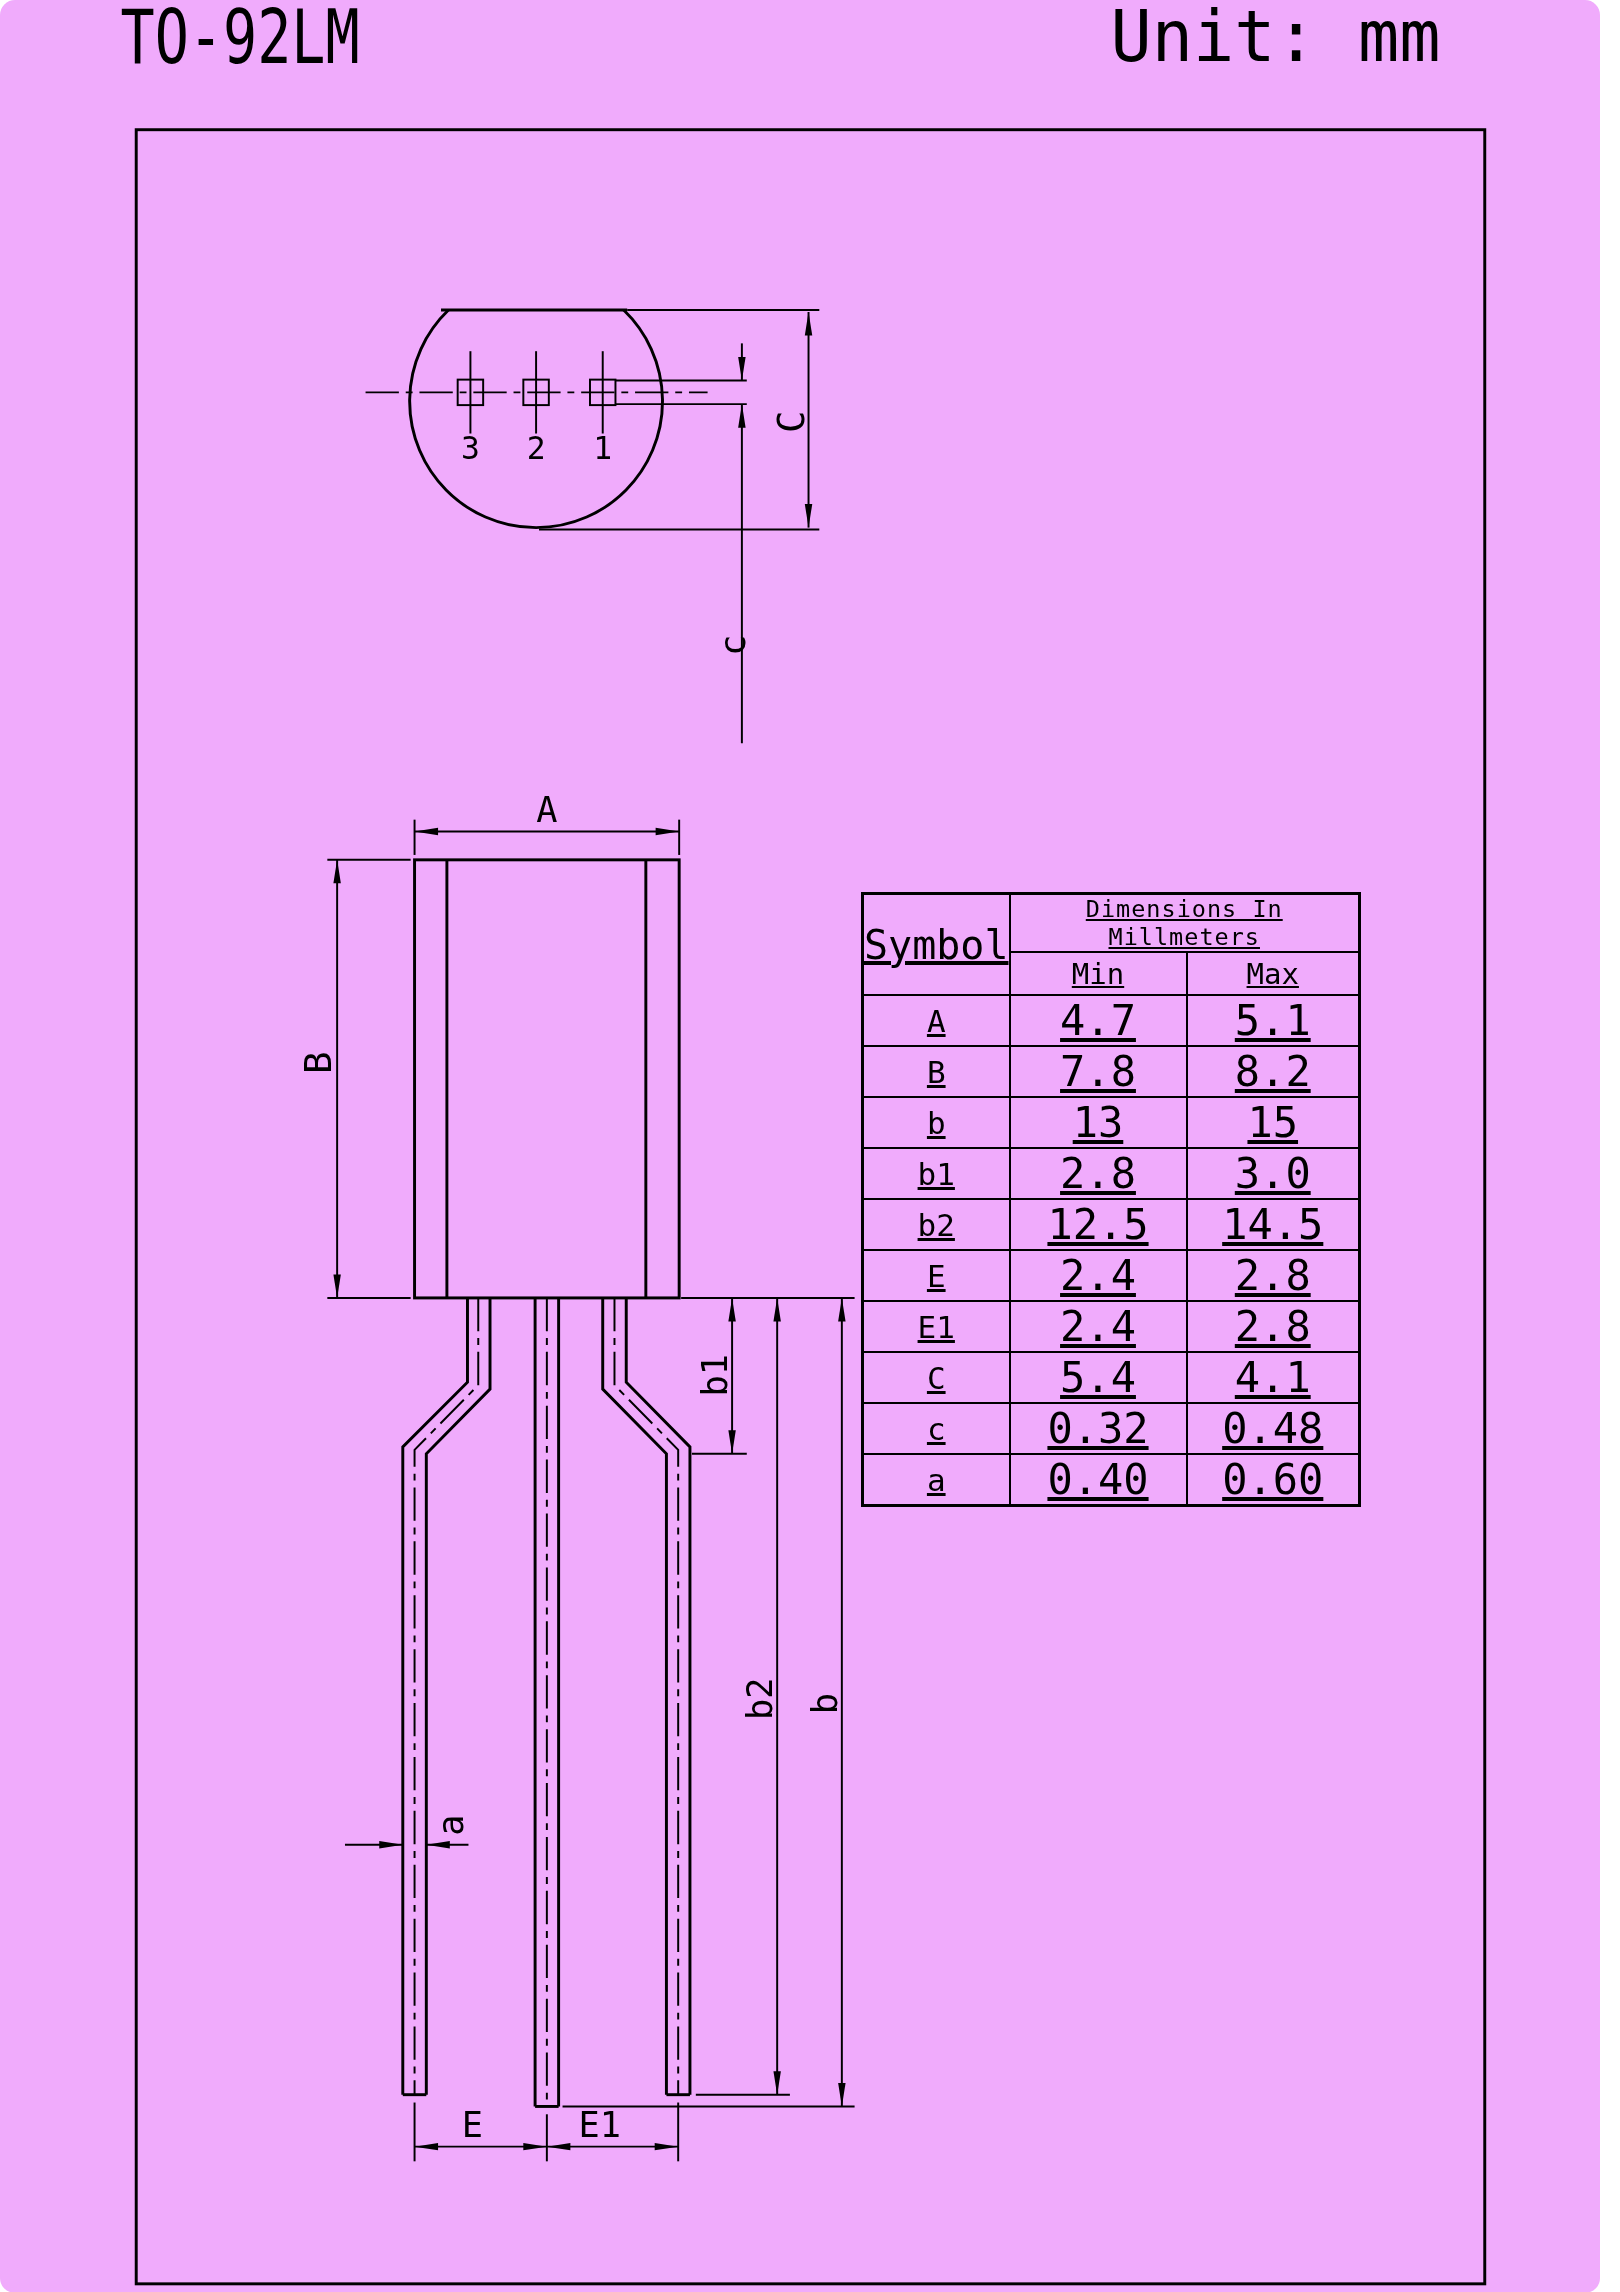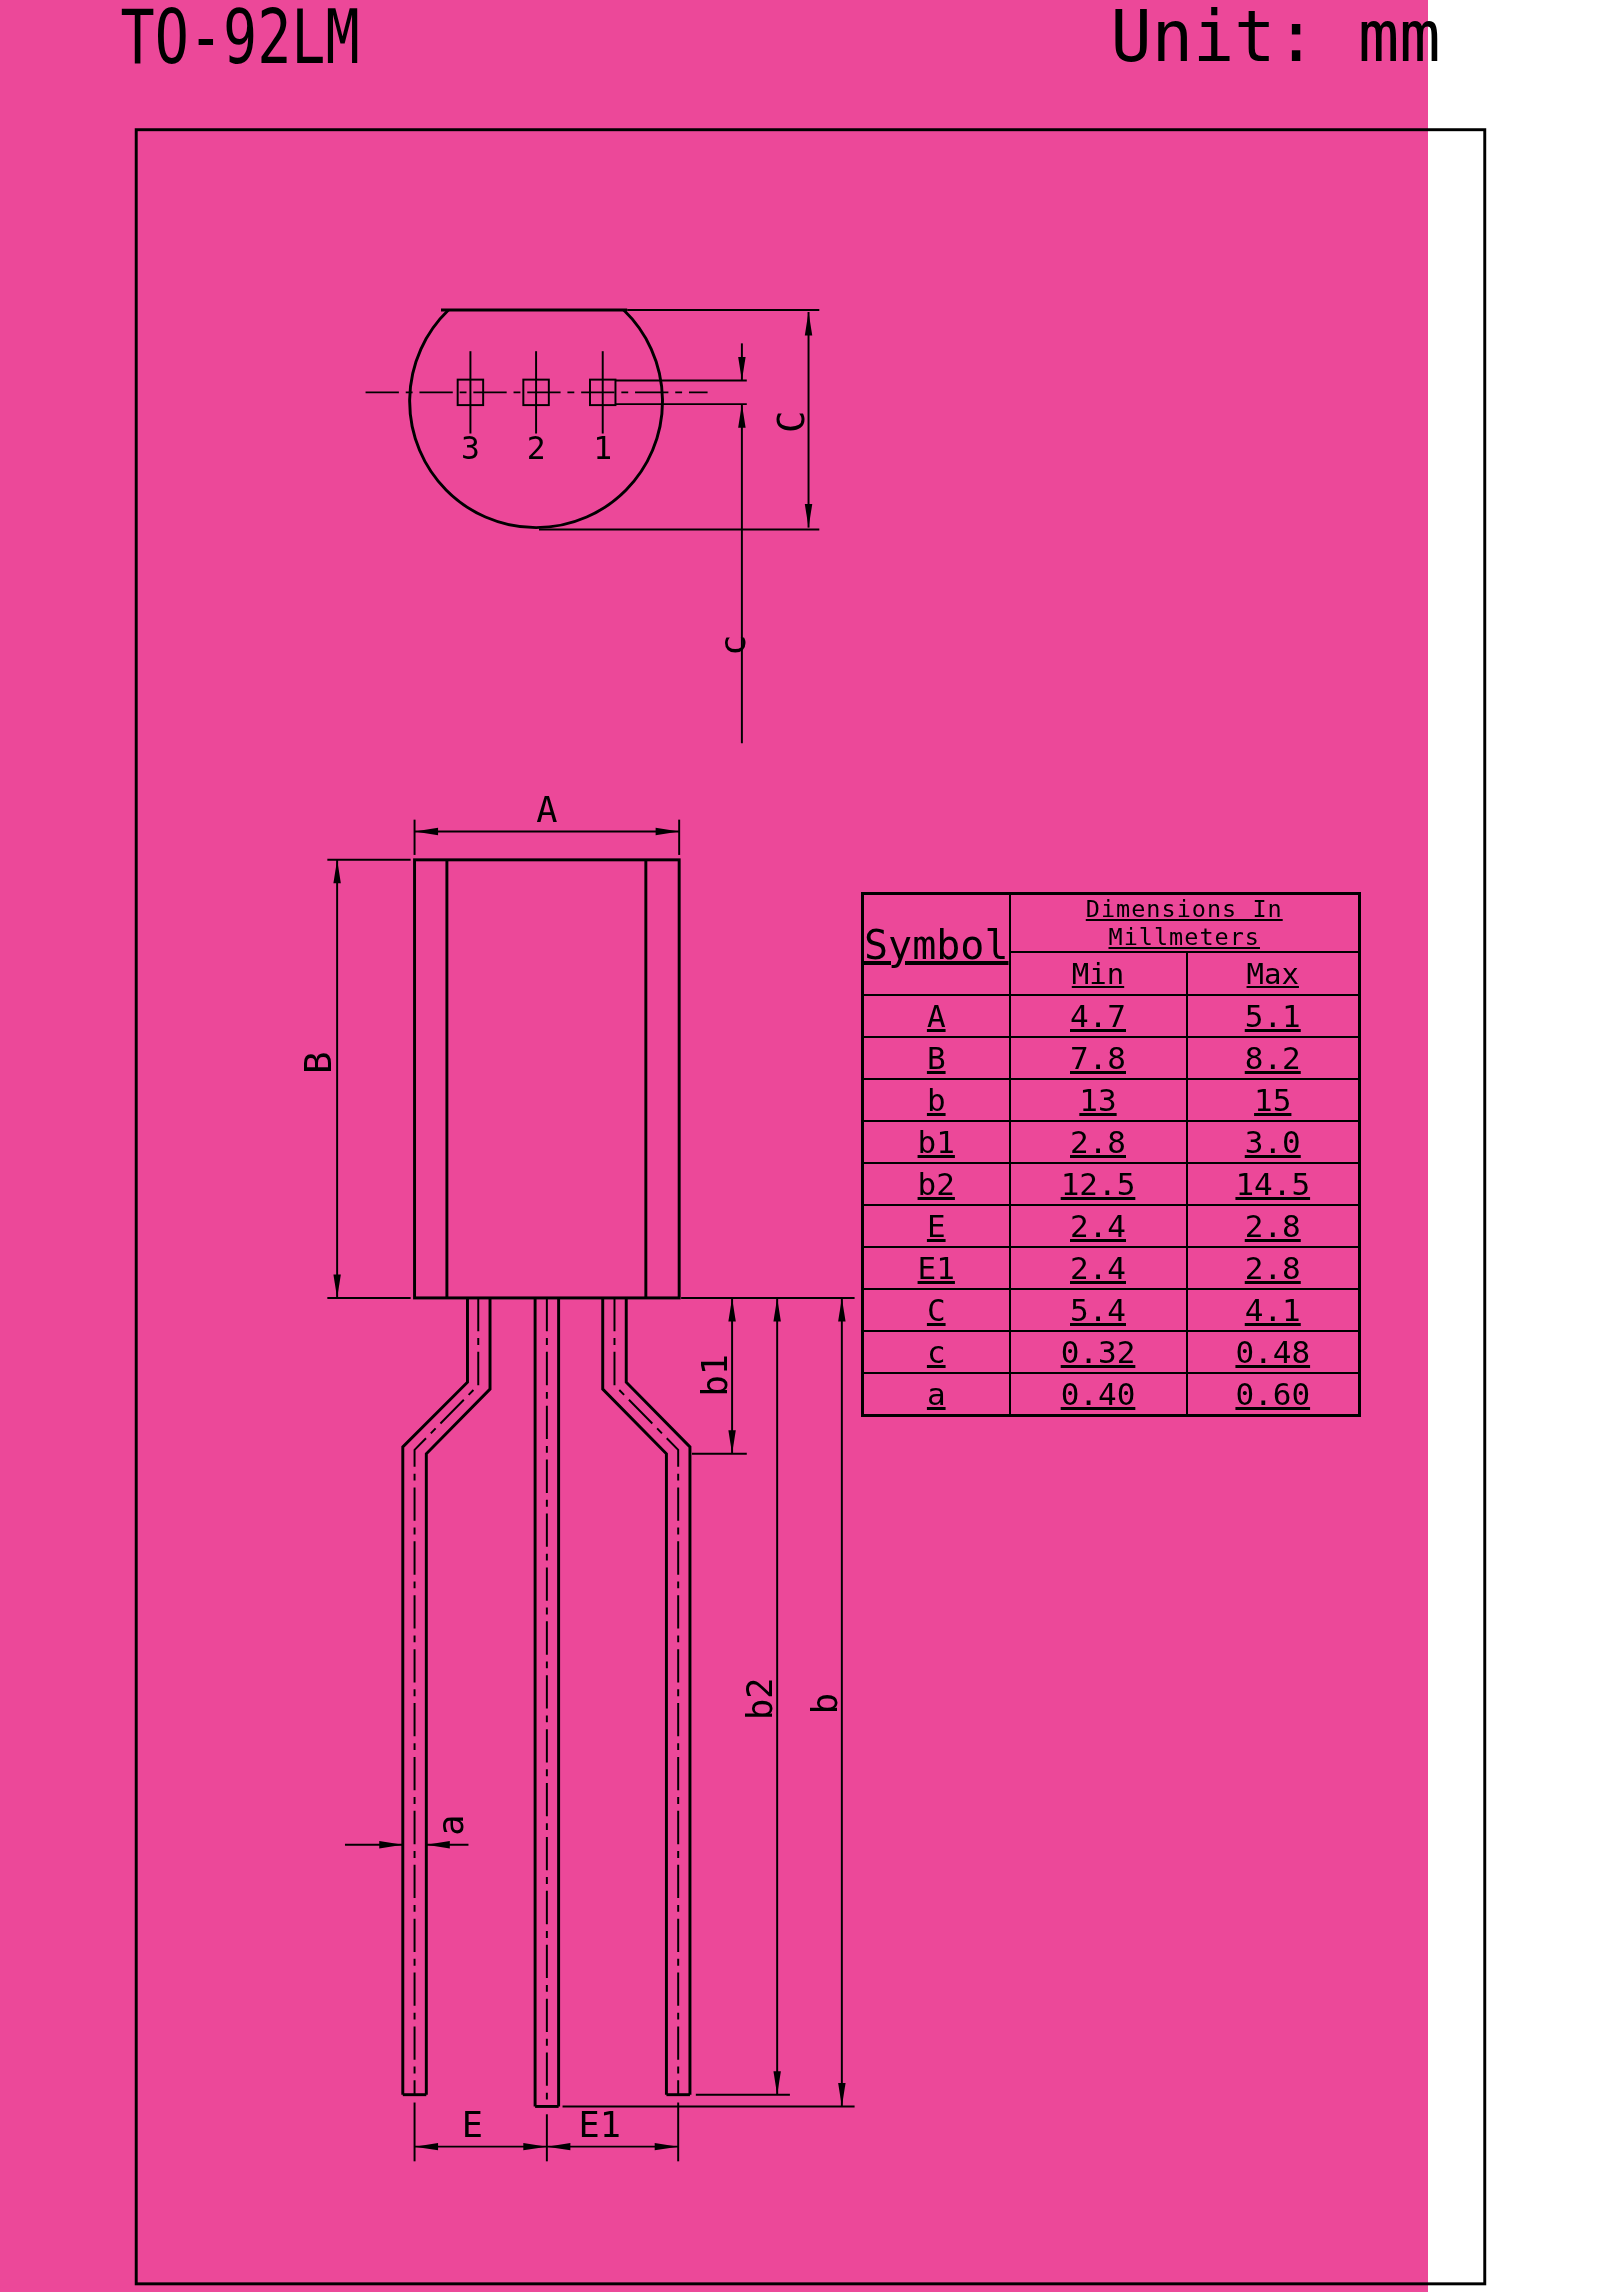--- a/index.html
+++ b/index.html
@@ -1,17 +1,17 @@
 <!DOCTYPE html>
 <html><head>
 <meta charset="utf-8">
 <style>
   html,body{margin:0;padding:0;background:#ffffff;}
-  #page{position:relative;width:1428px;height:2293px;background:#ec4899;
-        font-family:"DejaVu Sans Mono", monospace;color:#000;}
+  #page{position:relative;width:1600px;height:2293px;background:#f0abfc;
+        font-family:"DejaVu Sans Mono", monospace;color:#000;border-radius:15px;}
   svg{position:absolute;left:0;top:0;}
   svg text{fill:#000;font-family:"DejaVu Sans Mono", monospace;}
   .ol{stroke:#000;stroke-width:3;fill:none;}
   .thin{stroke:#000;stroke-width:2;fill:none;}
   .dim{stroke:#000;stroke-width:2;fill:none;}
   .cl{stroke:#000;stroke-width:2;fill:none;stroke-dasharray:34 7 7 7;}
 
   
   #dim-table{position:absolute;left:861px;top:892px;border-collapse:collapse;
              table-layout:fixed;}
@@ -22,21 +22,21 @@
   .col-sym{width:114px;}
   .col-min{width:177px;}
   .col-max{width:173px;}
   .hrow1{height:51px;}
   .hrow2{height:43px;margin-top:41px;}
   .drow{height:42px;}
   .th-sym{font-size:40px;}
   .th-dims{font-size:23.5px;letter-spacing:1px;}
   .th-minmax{font-size:29px;}
   .td-sym{font-size:31px;}
-  .td-val{font-size:31px;}
+  .td-val{font-size:42px;}
 </style>
 </head>
 <body>
 
 <div id="page">
 
   <svg width="1620" height="2293" viewBox="0 0 1653 2339">
     <defs>
       <marker id="arw" viewBox="0 0 26 10" refX="25" refY="5" markerWidth="26" markerHeight="10" orient="auto-start-reverse" markerUnits="userSpaceOnUse">
         <path d="M25 5 L1 1.2 L1 8.8 Z" fill="#000"></path>

